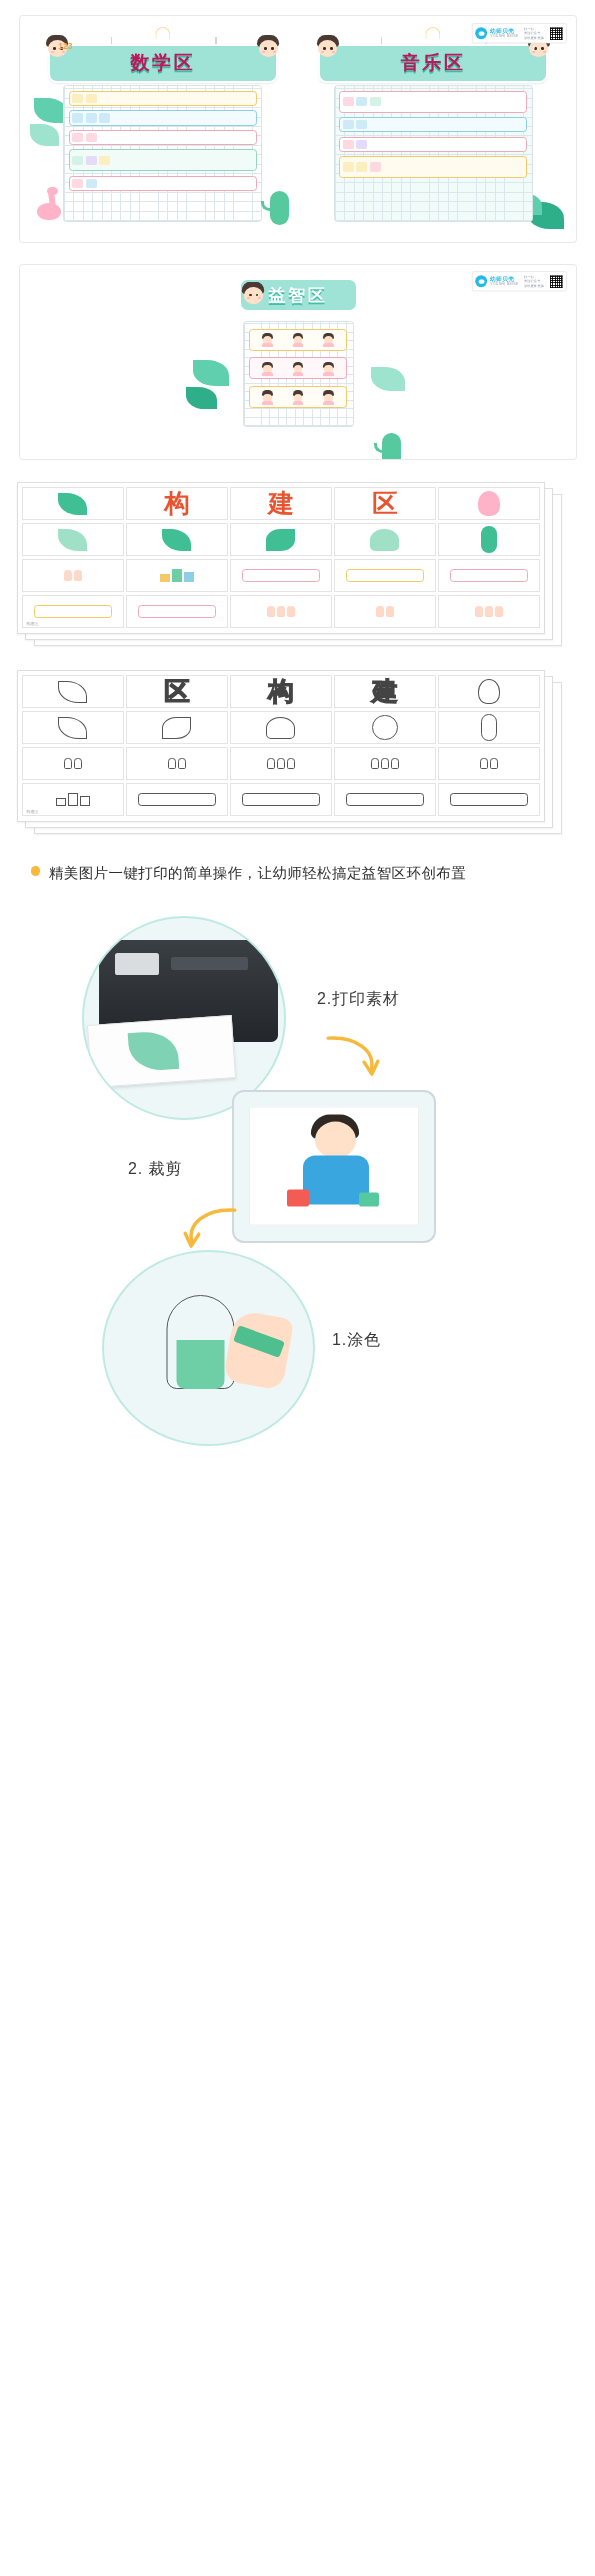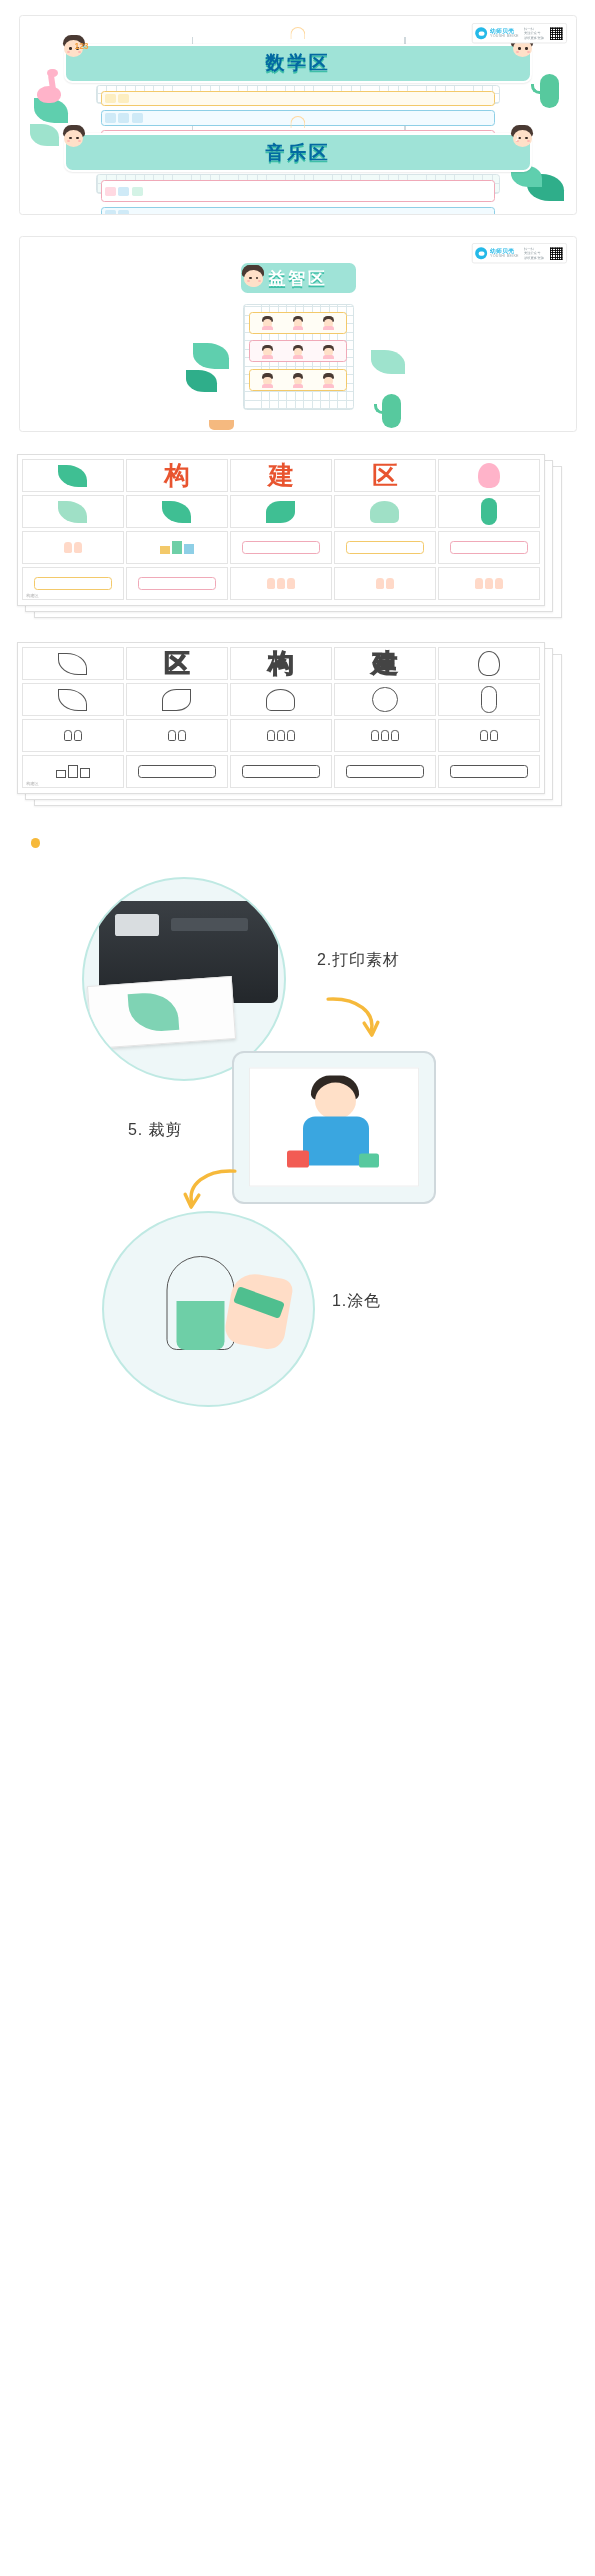--- a/index.html
+++ b/index.html
@@ -70,27 +70,26 @@
     background:
       repeating-linear-gradient(0deg,#222 0 1.4px,#fff 1.4px 2.7px),
       repeating-linear-gradient(90deg,#222 0 1.4px,#fff 1.4px 2.7px);
     background-blend-mode: multiply;
     border: 0.9px solid #fff;
   }
 
   
   .poster-wrap-1 {
     margin: 15.3px 19px 0 19px;
-    height: 200px;
+    height: 228px;
     display: flex;
     gap: 8.5px;
     padding: 15.3px 12px 12px 12px;
     position: relative;
     background: #fff;
-    flex-direction: column;
   }
   .poster-panel {
     flex: 1;
     position: relative;
   }
 
   
   .hook {
     position: absolute;
     left: 50%;
@@ -124,21 +123,21 @@
     align-items: center;
     justify-content: center;
     box-shadow: 0 0.9px 1.7px rgba(0,0,0,.08);
     z-index: 2;
   }
   .sign.math { background: #9fe3d7; }
   .sign.music { background: #9fe3d7; }
   .sign .sign-text {
     font-size: 19px;
     font-weight: bold;
-    color: #0369a1;
+    color: #be185d;
     letter-spacing: 2.6px;
     text-shadow: 0 1.7px 0 #3fbfa8;
   }
   .sign .kid {
     position: absolute;
     top: -12px;
     width: 25.5px; height: 27px;
   }
   .kid .face {
     position: absolute;
@@ -293,21 +292,21 @@
     width: 25.5px; height: 10.2px;
     background: #f5b97f;
     border-radius: 0 0 5.1px 5.1px;
     z-index: 3;
   }
 
   
   .poster-wrap-2 {
     margin: 20.4px 19px 0 19px;
     height: 196px;
-    padding: 11px;
+    padding: 0;
     position: relative;
   }
   .p2-inner {
     position: relative;
     width: 162px;
     margin: 0 auto;
     height: 100%;
   }
   .sign2 {
     position: relative;
@@ -999,20 +998,21 @@
         </div>
       <div class="cellbox">
           <div class="name-strip dark"></div>
         </div>
     </div>
   </div>
 </div>
 
 <div class="bullet-block">
   <div class="bullet-dot"></div>
+  <div class="bullet-text">精美图片一键打印的简单操作，让幼师轻松搞定益智区环创布置</div>
 </div>
 
 <div class="steps">
 
   <div class="circle-photo c1">
     <div class="printer">
       <div class="panel"></div>
       <div class="btns"></div>
     </div>
     <div class="paper-out">
@@ -1030,21 +1030,21 @@
 
   <div class="circle-photo c2">
     <div class="kidphoto">
       <div class="hair"></div>
         <div class="head"></div>
         <div class="body"></div>
       <div class="block1"></div>
         <div class="block2"></div>
     </div>
   </div>
-  <div class="step-label sl2">5. 裁剪</div>
+  <div class="step-label sl2">2. 裁剪</div>
 
   <div class="arrow a2">
     <svg viewBox="0 0 70 56">
       <path d="M64 6 C30 4 8 22 14 44" fill="none" stroke="#f6b93b" stroke-width="4" stroke-linecap="round"></path>
       <path d="M6 33 L13 48 L22 34" fill="none" stroke="#f6b93b" stroke-width="4" stroke-linecap="round" stroke-linejoin="round"></path>
     </svg>
   </div>
 
   <div class="circle-photo c3">
     <div class="color-scene">

